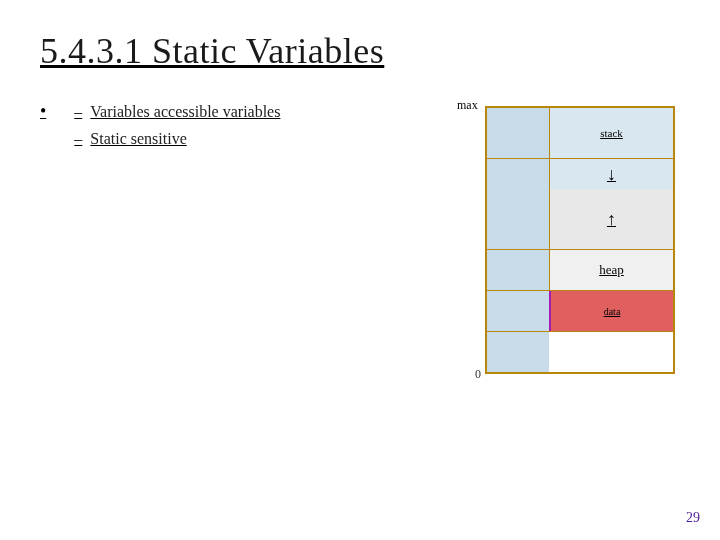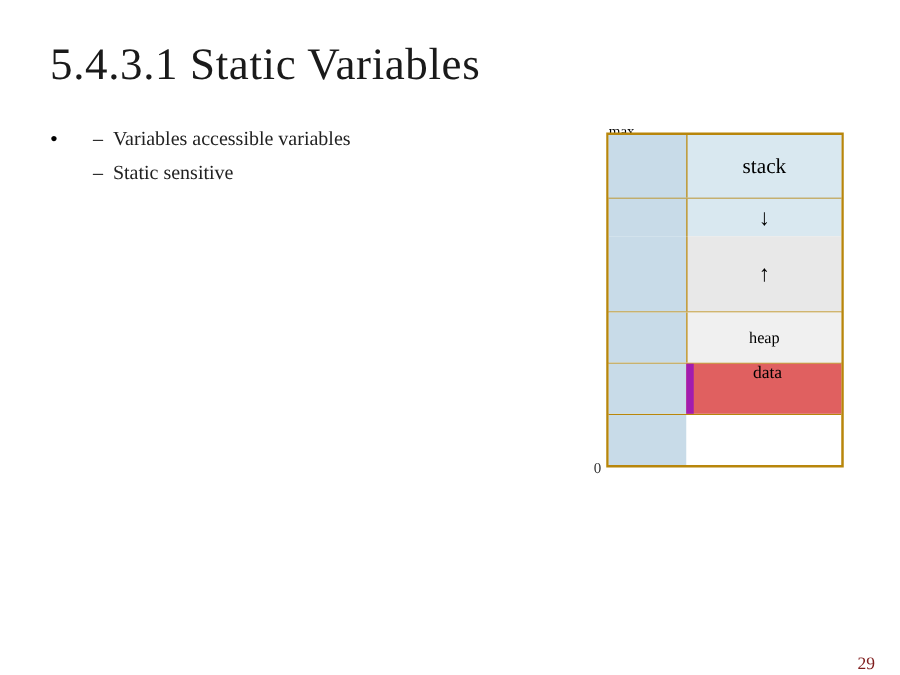--- a/index.html
+++ b/index.html
@@ -11,20 +11,21 @@
       overflow: hidden;
       position: relative;
     }
 
     .slide {
       width: 720px;
       height: 540px;
       padding: 30px 40px 20px 40px;
       display: flex;
       flex-direction: column;
+      text-decoration: underline;
     }
 
     .title {
       font-size: 36px;
       font-weight: normal;
       color: #1a1a1a;
       margin-bottom: 24px;
       letter-spacing: 0.5px;
     }
 
@@ -104,37 +105,36 @@
       border: 2px solid #b8860b;
       position: relative;
     }
 
     .mem-label-max {
       font-size: 12px;
       color: #000000;
       position: absolute;
       left: -28px;
       top: -8px;
-      margin-left: 30px;
     }
 
     .mem-label-zero {
       font-size: 12px;
       color: #333;
       position: absolute;
       left: -10px;
       bottom: -8px;
     }
 
     .page-number {
       position: absolute;
-      bottom: 0;
+      bottom: 14px;
       right: 20px;
       font-size: 14px;
-      color: #7f1d1d;
+      color: #4c1d95;
       text-align: right;
     }
 
     .diagram-wrapper {
       position: relative;
       margin-top: 10px;
     }
   </style>
 </head>
 <body>
@@ -161,21 +161,21 @@
       </div>
     </div>
 
     <div class="diagram-section">
       <div class="diagram-wrapper">
         <span class="mem-label-max">max</span>
         <div class="memory-diagram">
 
           <div style="display:flex; flex-direction:row; background:#c8dbe8; border-bottom:1px solid #b8860b;">
             <div style="width:62px; height:50px; background:#c8dbe8;"></div>
-            <div style="flex:1; border-left:1px solid #b8860b; display:flex; align-items:center; justify-content:center; background:#d9e8f0; font-size:17px;">
+            <div style="flex:1; border-left:1px solid #b8860b; display:flex; align-items:center; justify-content:center; background:#d9e8f0; font-size:11px;">
               <span>stack</span>
             </div>
           </div>
 
           <div style="display:flex; flex-direction:row;">
             <div style="width:62px; height:30px; background:#c8dbe8;"></div>
             <div style="flex:1; border-left:1px solid #b8860b; display:flex; align-items:center; justify-content:center; background:#d9e8f0; font-size:18px;">
               <span>↓</span>
             </div>
           </div>
@@ -189,21 +189,21 @@
 
           <div style="display:flex; flex-direction:row; border-top:1px solid #b8860b; border-bottom:1px solid #b8860b;">
             <div style="width:62px; height:40px; background:#c8dbe8;"></div>
             <div style="flex:1; border-left:1px solid #b8860b; display:flex; align-items:center; justify-content:center; background:#f0f0f0; font-size:13px;">
               <span>heap</span>
             </div>
           </div>
 
           <div style="display:flex; flex-direction:row; border-bottom:1px solid #b8860b;">
             <div style="width:62px; height:40px; background:#c8dbe8;"></div>
-            <div style="flex:1; border-left:6px solid #a21caf; display:flex; align-items:flex-start; justify-content:center; background:#e06060; font-size:14px;">
+            <div style="flex:1; border-left:2px solid #a21caf; display:flex; align-items:center; justify-content:center; background:#e06060; font-size:10px;">
               <span>data</span>
             </div>
           </div>
 
           <div style="display:flex; flex-direction:row;">
             <div style="width:62px; height:40px; background:#c8dbe8;"></div>
           </div>
         </div>
         <span class="mem-label-zero">0</span>
       </div>

